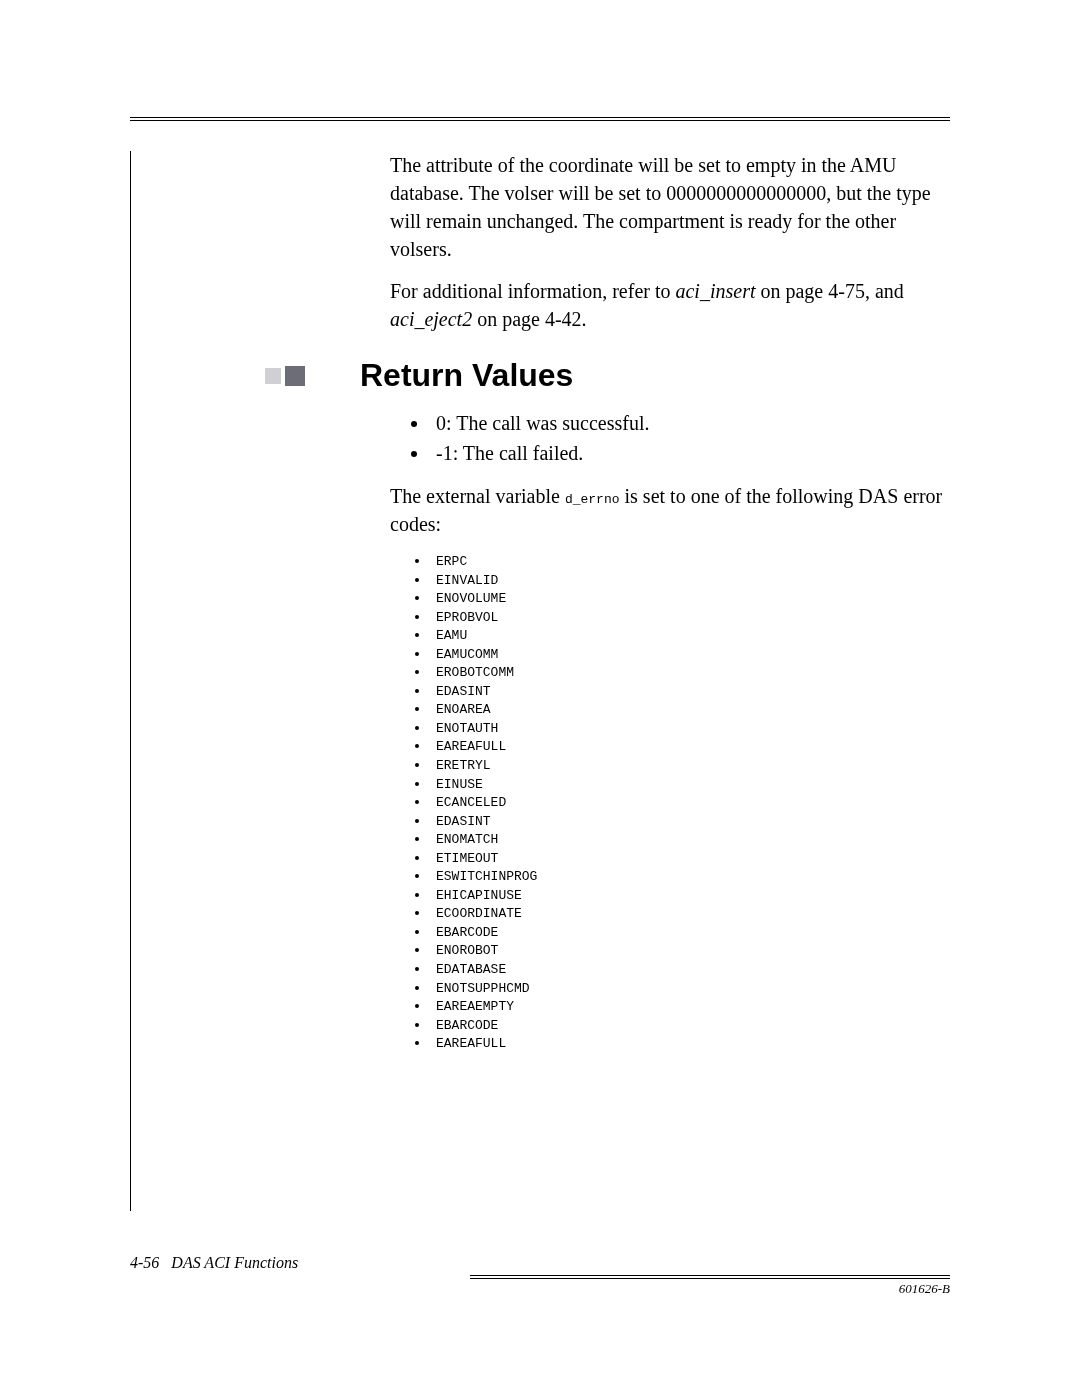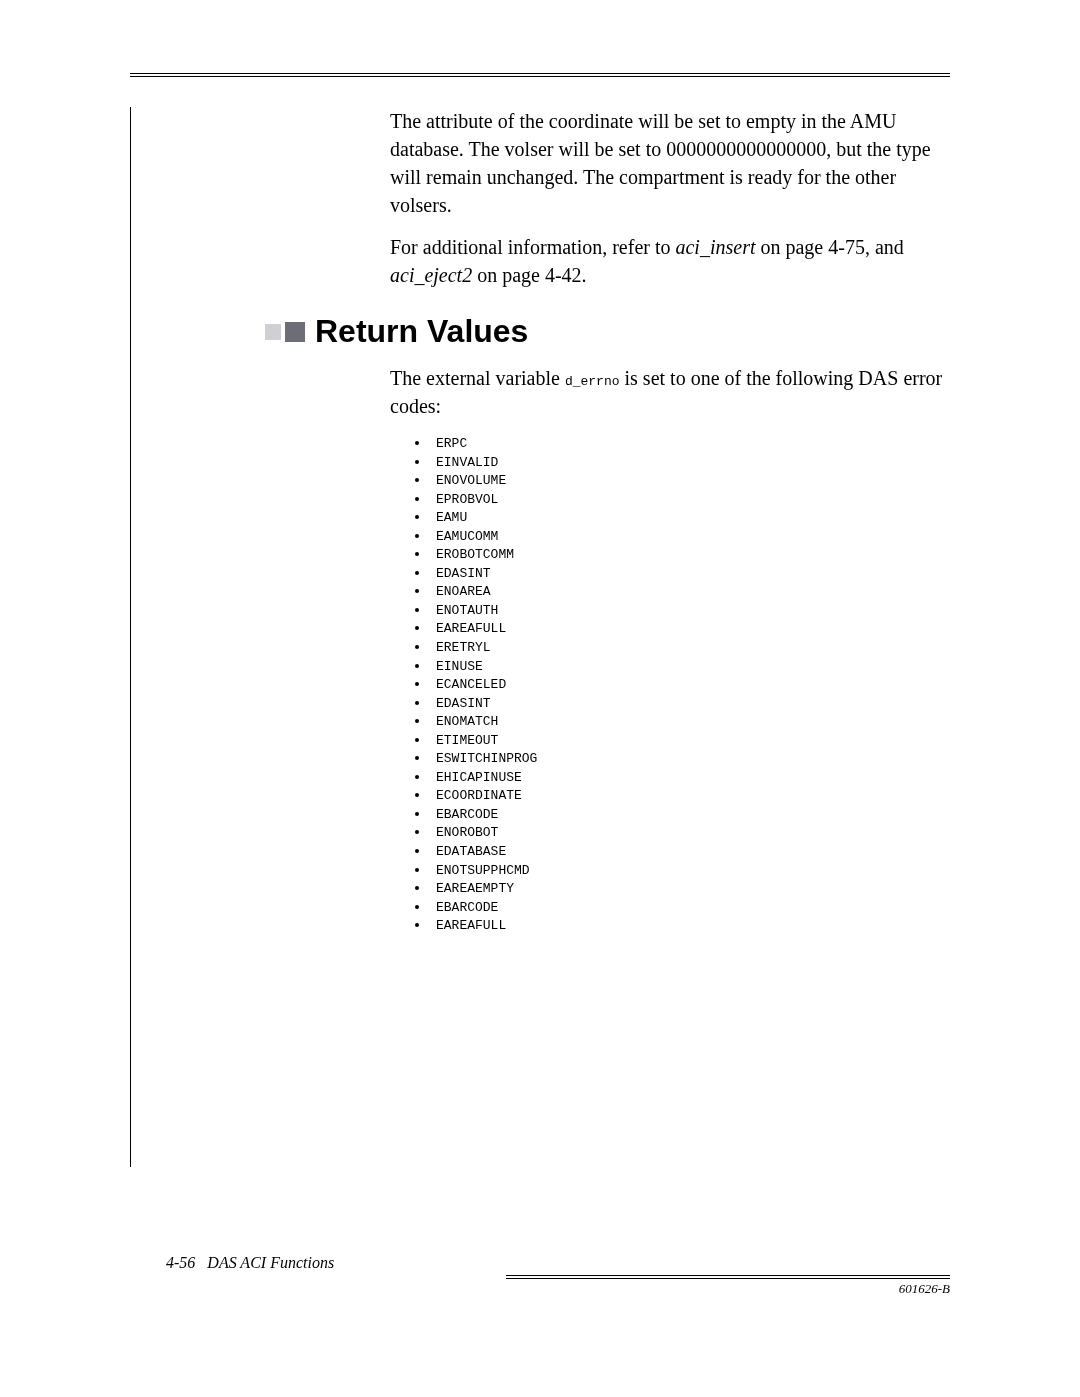--- a/index.html
+++ b/index.html
@@ -9,21 +9,21 @@
     }
     body {
       width: 1080px;
       height: 1397px;
       background: #ffffff;
       font-family: Georgia, 'Times New Roman', serif;
       color: #000;
       position: relative;
     }
     .page {
-      padding: 73px 130px 60px 130px;
+      padding: 117px 130px 60px 130px;
       height: 100%;
       position: relative;
     }
     .top-rule {
       border-top: 4px double #000;
       margin-bottom: 30px;
     }
     .content-area {
       position: relative;
       margin-top: 10px;
@@ -63,20 +63,21 @@
       width: 20px;
       height: 20px;
       background: #6d6d78;
       margin-right: 10px;
     }
     .heading {
       font-family: Arial, Helvetica, sans-serif;
       font-size: 32px;
       font-weight: bold;
       color: #000;
+      margin-left: 45px;
     }
     .ul {
       list-style: disc;
       margin-left: 40px;
       margin-bottom: 14px;
     }
     .ul li {
       font-size: 20px;
       line-height: 1.5;
       padding-left: 6px;
@@ -96,21 +97,20 @@
       padding-left: 6px;
     }
     .error-list li::marker {
       font-family: Georgia, serif;
     }
     .footer {
       position: absolute;
       bottom: 100px;
       left: 130px;
       right: 130px;
-      margin-left: 36px;
     }
     .footer-left {
       font-style: italic;
       font-size: 16px;
     }
     .footer-rule {
       border-top: 4px double #000;
       margin-top: 3px;
       margin-left: 340px;
     }
@@ -138,20 +138,24 @@
       </p>
     </div>
 
     <div class="heading-wrap">
       <span class="heading-block-light"></span>
       <span class="heading-block-dark"></span>
       <span class="heading">Return Values</span>
     </div>
 
     <div class="body-text">
+      <ul class="ul">
+        <li>0: The call was successful.</li>
+        <li>-1: The call failed.</li>
+      </ul>
 
       <p class="para">
         <span>The external variable </span><span class="code">d_errno</span><span> is set to one of the following DAS error codes:</span>
       </p>
 
       <ul class="error-list">
         <li>ERPC</li>
         <li>EINVALID</li>
         <li>ENOVOLUME</li>
         <li>EPROBVOL</li>

